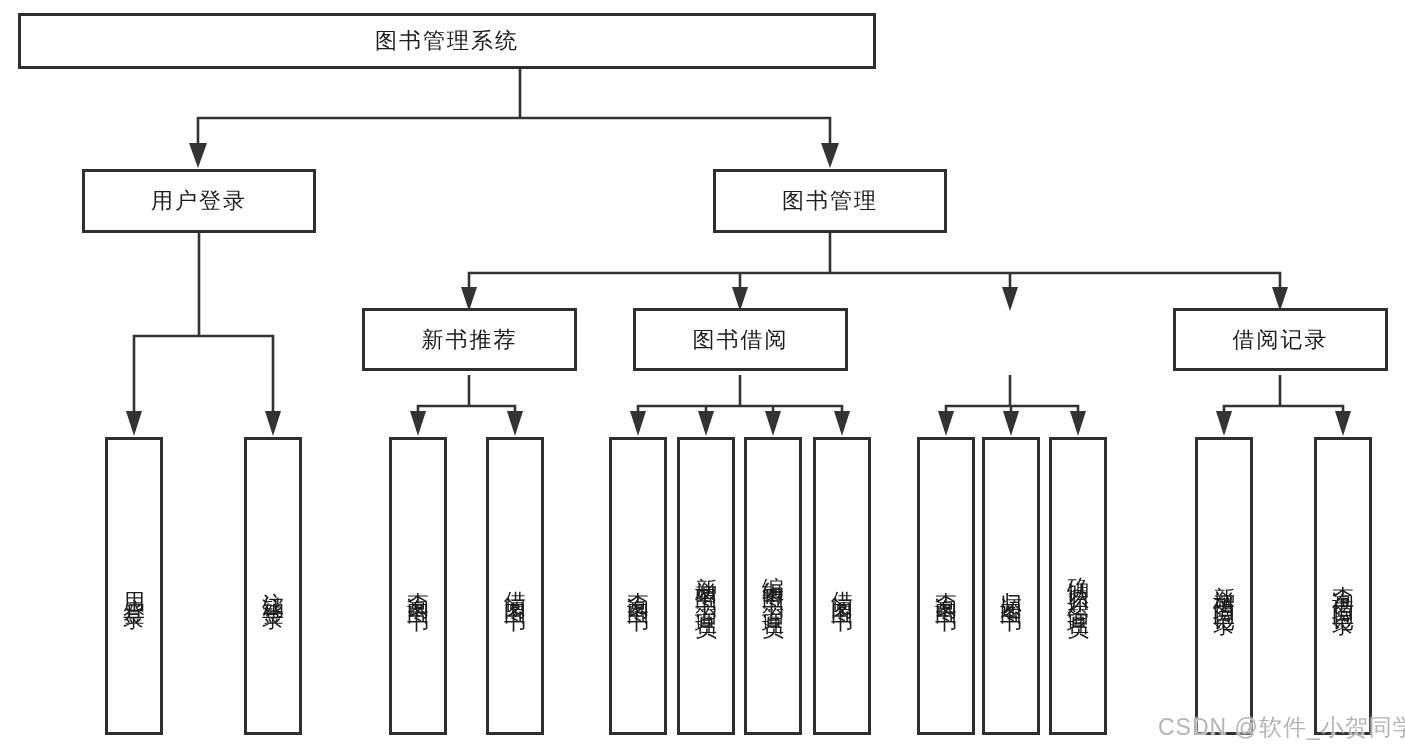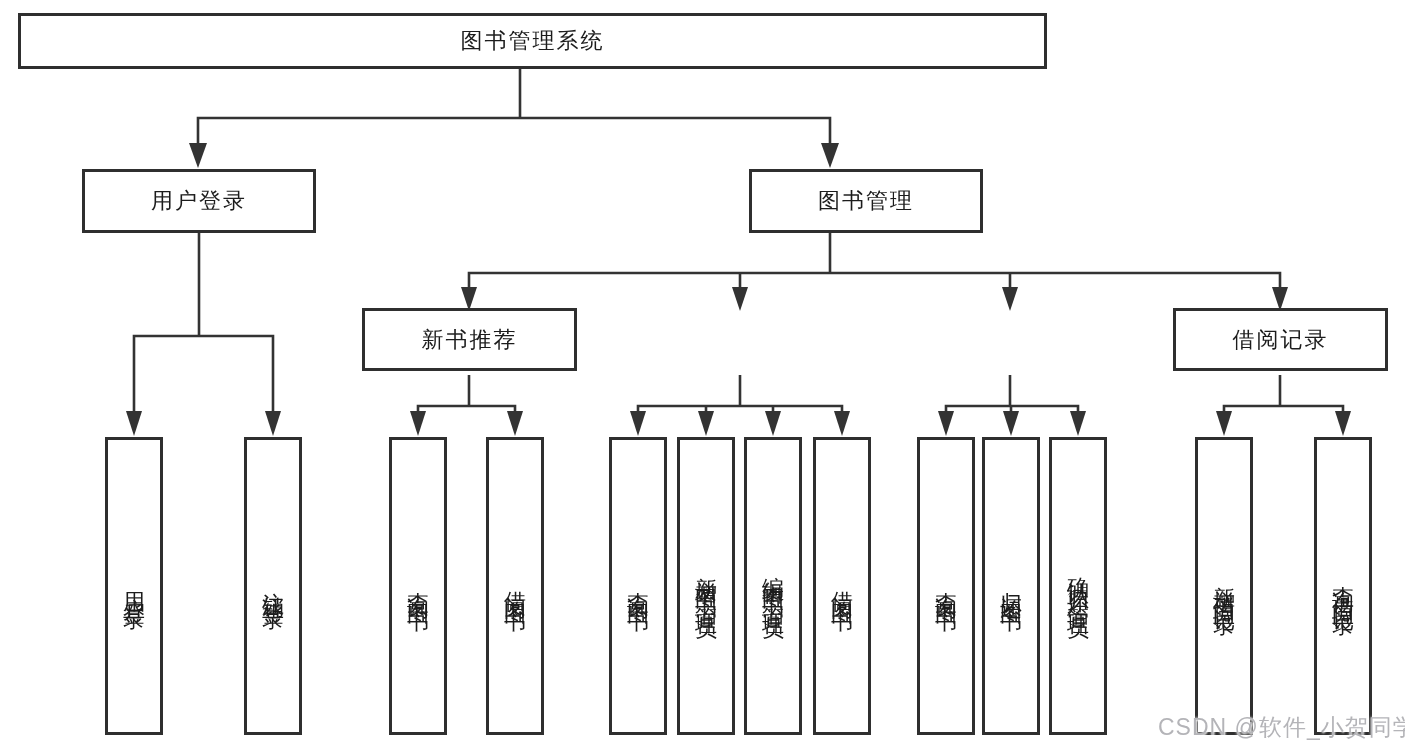--- a/index.html
+++ b/index.html
@@ -24,21 +24,21 @@
     border: 3px solid #2f2f2f;
     color: #1c1c1c;
     display: flex;
     align-items: center;
     justify-content: center;
     z-index: 2;
     font-size: 22px;
     letter-spacing: 2px;
     white-space: nowrap;
   }
-  .root-box   { left: 18px;  top: 13px;  width: 1029px; height: 56px; }
+  .root-box   { left: 18px;  top: 13px;  width: 858px; height: 56px; }
   .l2-box     { top: 169px;  width: 234px; height: 64px; }
   .l3-box     { top: 308px;  width: 215px; height: 63px; }
   .leaf-box {
     top: 437px;
     width: 58px;
     height: 298px;
     writing-mode: vertical-rl;
     text-orientation: mixed;
     letter-spacing: 6px;
     font-size: 22px;
@@ -117,23 +117,24 @@
       <polygon points="1070,411 1086,411 1078,436"></polygon>
 
       <polygon points="1216,411 1232,411 1224,436"></polygon>
       <polygon points="1335,411 1351,411 1343,436"></polygon>
     </g>
   </svg>
 
   <div class="box root-box">图书管理系统</div>
 
   <div class="box l2-box" style="left:82px;">用户登录</div>
-  <div class="box l2-box" style="left:713px;margin-left:36px;">图书管理</div>
+  <div class="box l2-box" style="left:713px;">图书管理</div>
 
   <div class="box l3-box" style="left:362px;">新书推荐</div>
+  <div class="box l3-box" style="left:633px;">图书借阅</div>
   <div class="box l3-box" style="left:1173px;">借阅记录</div>
 
   <div class="box leaf-box" style="left:105px;">用户登录</div>
   <div class="box leaf-box" style="left:244px;">注销登录</div>
 
   <div class="box leaf-box" style="left:389px;">查询图书</div>
   <div class="box leaf-box" style="left:486px;">借阅图书</div>
 
   <div class="box leaf-box" style="left:609px;">查询图书</div>
   <div class="box leaf-box" style="left:677px;">新增图书（管理员）</div>

